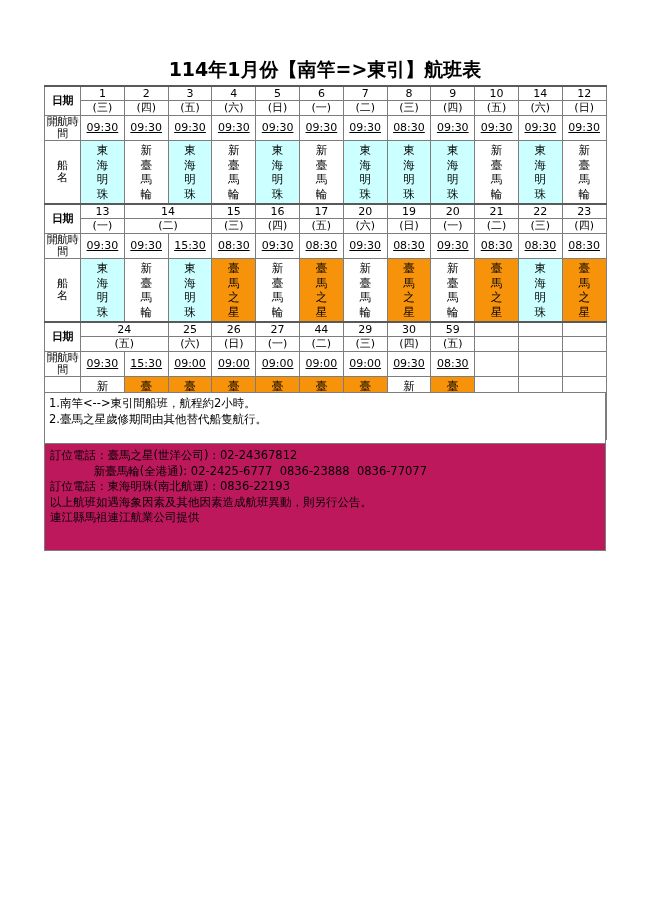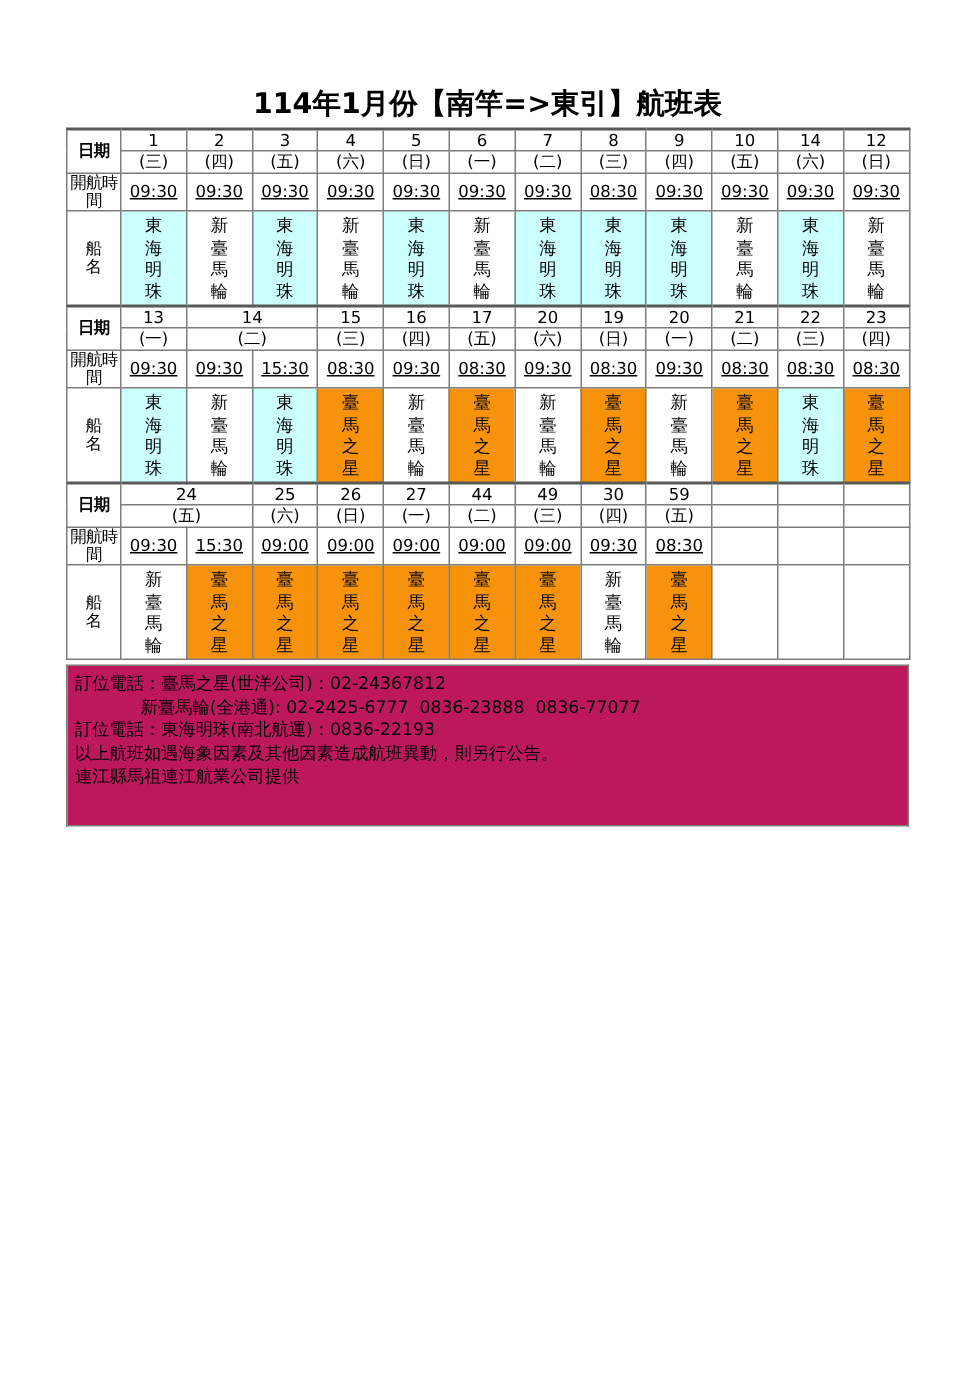--- a/index.html
+++ b/index.html
@@ -439,21 +439,21 @@
 星</span>
             </td>
           </tr>
           <tr class="block-top">
             <td class="stub-date" rowspan="2">日期</td>
             <td class="r-num" colspan="2">24</td>
             <td class="r-num">25</td>
             <td class="r-num">26</td>
             <td class="r-num">27</td>
             <td class="r-num">44</td>
-            <td class="r-num">49</td>
+            <td class="r-num">29</td>
             <td class="r-num">30</td>
             <td class="r-num">59</td>
             <td class="r-num"></td>
             <td class="r-num"></td>
             <td class="r-num"></td>
           </tr>
           <tr>
             <td class="r-wd" colspan="2">(五)</td>
             <td class="r-wd">(六)</td>
             <td class="r-wd">(日)</td>
@@ -545,20 +545,33 @@
               <span class="vtxt"></span>
             </td>
             <td class="r-ship ship-bottom bg-empty">
               <span class="vtxt"></span>
             </td>
           </tr>
         </tbody>
     </table>
   </div>
 
+  <div class="notes-wrap">
+    <table class="notes">
+      <tbody>
+        <tr>
+          <td>
+            <div class="note-line">1.南竿&lt;--&gt;東引間船班，航程約2小時。</div>
+            <div class="note-line">2.臺馬之星歲修期間由其他替代船隻航行。</div>
+            <div class="notes-pad"></div>
+          </td>
+        </tr>
+      </tbody>
+    </table>
+  </div>
 
   <div class="contact-wrap">
     <table class="contact">
       <tbody>
         <tr>
           <td>
             <div class="contact-line">訂位電話：臺馬之星(世洋公司)：02-24367812</div>
             <div class="contact-line">            新臺馬輪(全港通): 02-2425-6777  0836-23888  0836-77077</div>
             <div class="contact-line">訂位電話：東海明珠(南北航運)：0836-22193</div>
             <div class="contact-line">以上航班如遇海象因素及其他因素造成航班異動，則另行公告。</div>

